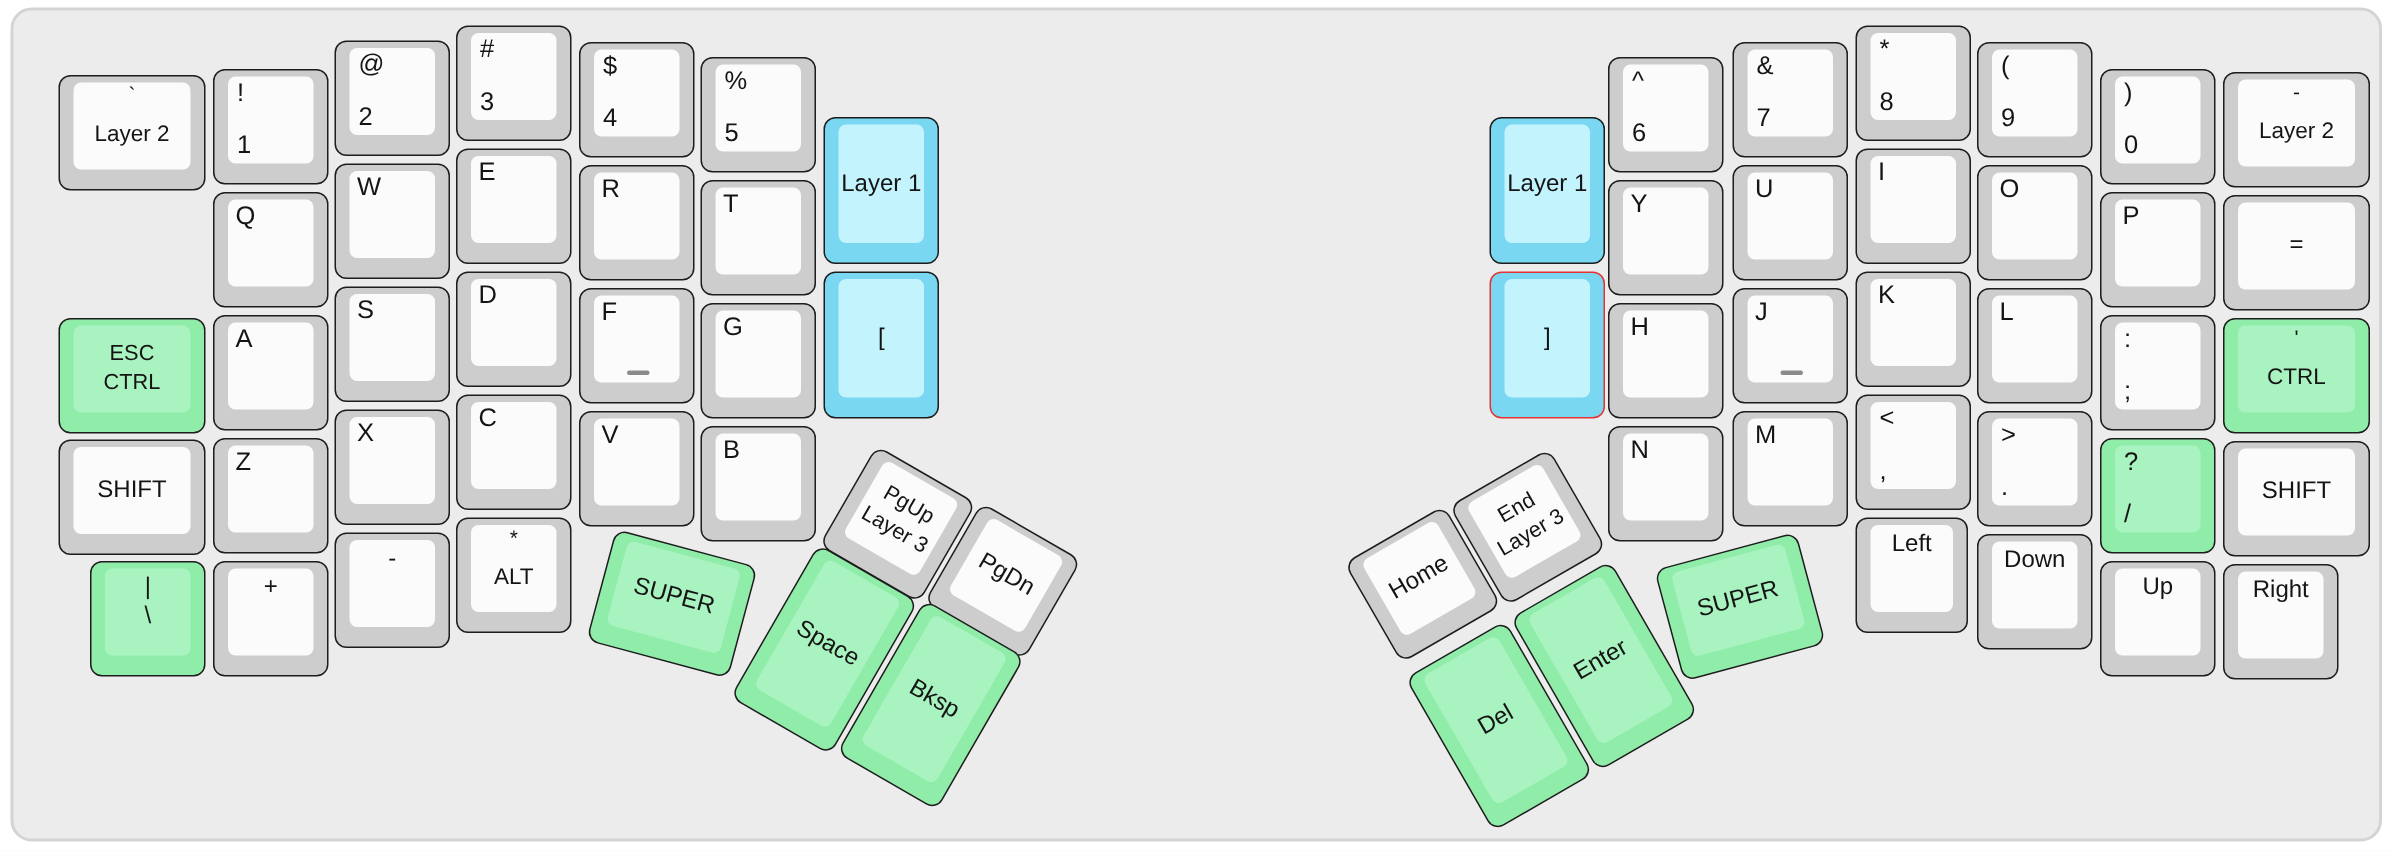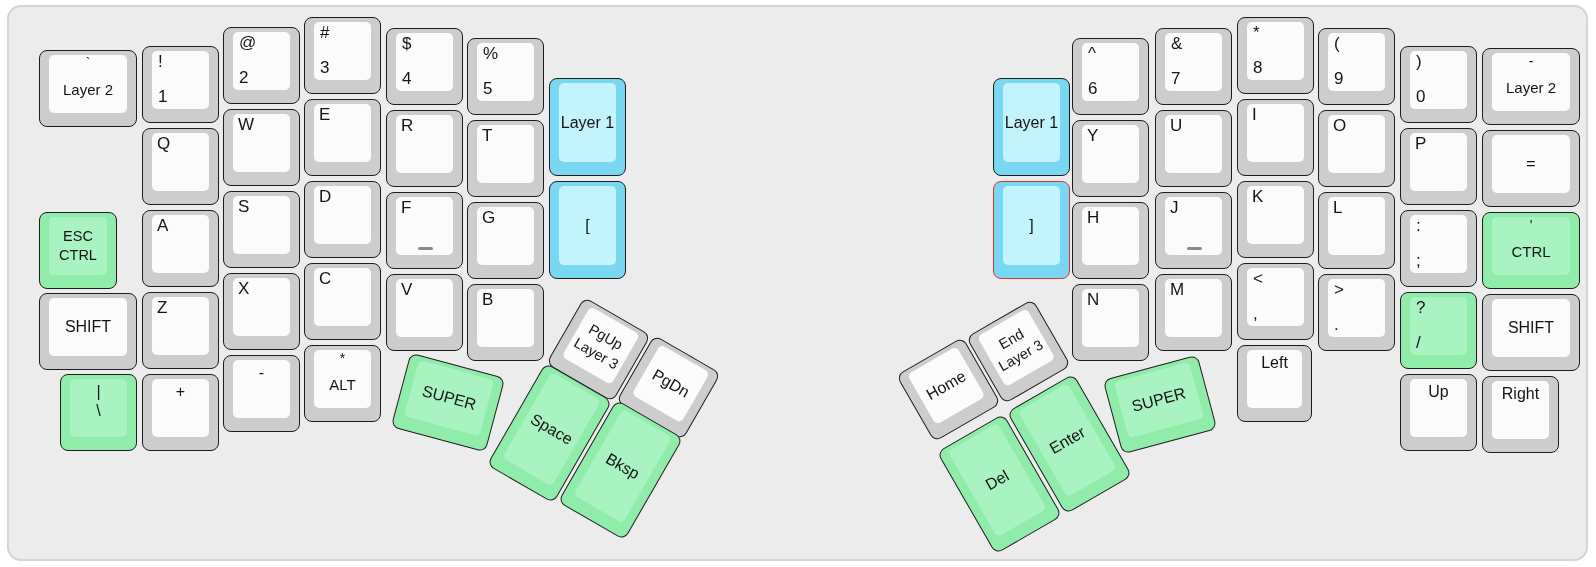--- a/index.html
+++ b/index.html
@@ -34,21 +34,21 @@
 <div class="panel">
   <div class="keys">
       <div class="key white" style="left: 39px; top: 50px; width: 98px; height: 77px;">
         <div class="face f-subc">
           <div class="sub">`</div>
           <div class="main">
             <div class="ln">Layer 2</div>
           </div>
         </div>
       </div>
-      <div class="key green" style="left: 39px; top: 212px; width: 78px; height: 77px;">
+      <div class="key green" style="left: 39px; top: 212px; width: 98px; height: 77px;">
         <div class="face f-center">
           <div class="ln">ESC</div>
           <div class="ln">CTRL</div>
         </div>
       </div>
       <div class="key white" style="left: 39px; top: 293px; width: 98px; height: 77px;">
         <div class="face f-center one">
           <div class="ln">SHIFT</div>
         </div>
       </div>
@@ -313,20 +313,25 @@
         <div class="face f-tl">
           <div class="ln">L</div>
         </div>
       </div>
       <div class="key white" style="left: 1318px; top: 274px; width: 77px; height: 77px;">
         <div class="face f-stack">
           <div class="ln">&gt;</div>
           <div class="ln">.</div>
         </div>
       </div>
+      <div class="key white" style="left: 1318px; top: 356px; width: 77px; height: 77px;">
+        <div class="face f-top">
+          <div class="ln">Down</div>
+        </div>
+      </div>
       <div class="key white" style="left: 1400px; top: 46px; width: 77px; height: 77px;">
         <div class="face f-stack">
           <div class="ln">)</div>
           <div class="ln">0</div>
         </div>
       </div>
       <div class="key white" style="left: 1400px; top: 128px; width: 77px; height: 77px;">
         <div class="face f-tl">
           <div class="ln">P</div>
         </div>

